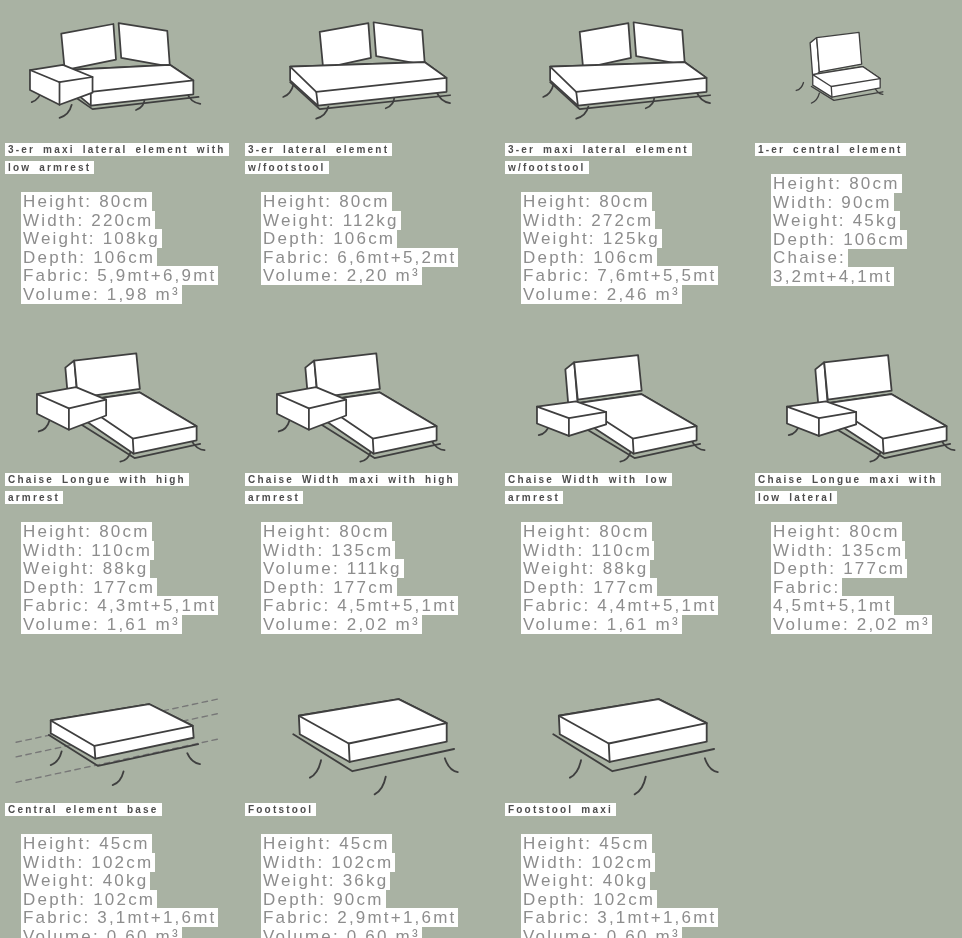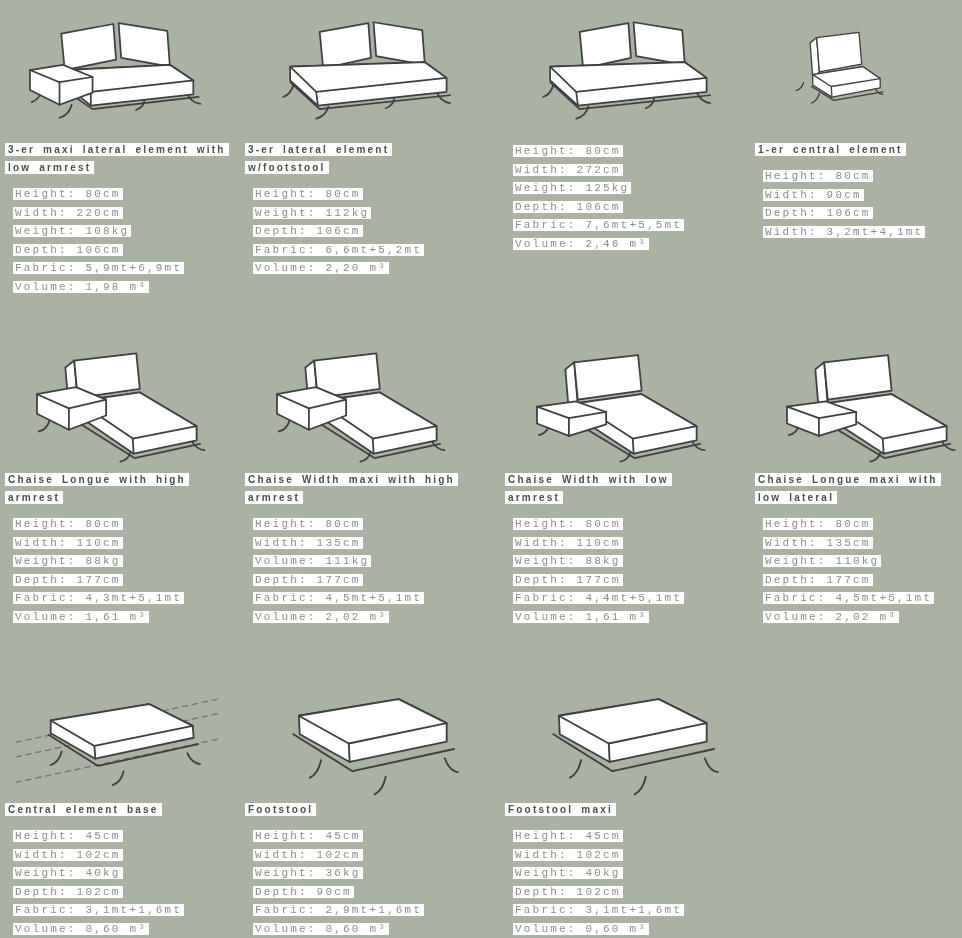--- a/index.html
+++ b/index.html
@@ -33,26 +33,25 @@
     color:#4d4d4d;
     max-width:225px;
   }
   .title span{
     background:#ffffff;
     padding:1px 3px;
     box-decoration-break:clone;
     -webkit-box-decoration-break:clone;
   }
   .specs{
-    list-style:none;margin:8px;padding:0;
-    font-size:11px;
+    list-style:none;margin:16px;padding:0;
+    font-size:17px;
     letter-spacing:2.2px;
     line-height:18.6px;
     color:#8d8d8d;
-    font-family:Liberation Mono, monospace;
   }
   .specs li span{
     background:#ffffff;
     padding:0 2px;
     box-decoration-break:clone;
     -webkit-box-decoration-break:clone;
   }
   .defs-holder{position:absolute;width:0;height:0;overflow:hidden;}
 </style>
 </head>
@@ -205,42 +204,44 @@
         <li><span>Volume: 2,20 m³</span></li>
       </ul>
   </article>
 
   <article class="card">
     <div class="ill type-sofa-footstool">
       <svg viewBox="0 0 230 145">
         <use href="#sym-sofa-footstool"></use>
       </svg>
     </div>
+    <h3 class="title"><span>3-er maxi lateral element w/footstool</span></h3>
     <ul class="specs">
         <li><span>Height: 80cm</span></li>
         <li><span>Width: 272cm</span></li>
         <li><span>Weight: 125kg</span></li>
         <li><span>Depth: 106cm</span></li>
         <li><span>Fabric: 7,6mt+5,5mt</span></li>
         <li><span>Volume: 2,46 m³</span></li>
       </ul>
   </article>
 
   <article class="card">
     <div class="ill type-chair">
       <svg viewBox="0 0 230 145">
         <use href="#sym-chair"></use>
       </svg>
     </div>
     <h3 class="title"><span>1-er central element</span></h3>
     <ul class="specs">
         <li><span>Height: 80cm</span></li>
         <li><span>Width: 90cm</span></li>
+        <li><span>Weight: 45kg</span></li>
         <li><span>Depth: 106cm</span></li>
-        <li><span>Width: 3,2mt+4,1mt</span></li>
+        <li><span>Chaise: 3,2mt+4,1mt</span></li>
       </ul>
   </article>
 
   <article class="card">
     <div class="ill type-chaise-high">
       <svg viewBox="0 0 230 145">
         <use href="#sym-chaise-high"></use>
       </svg>
     </div>
     <h3 class="title"><span>Chaise Longue with high armrest</span></h3>
@@ -291,21 +292,20 @@
   <article class="card">
     <div class="ill type-chaise-low">
       <svg viewBox="0 0 230 145">
         <use href="#sym-chaise-low"></use>
       </svg>
     </div>
     <h3 class="title"><span>Chaise Longue maxi with low lateral</span></h3>
     <ul class="specs">
         <li><span>Height: 80cm</span></li>
         <li><span>Width: 135cm</span></li>
-        <li><span>Weight: 110kg</span></li>
         <li><span>Depth: 177cm</span></li>
         <li><span>Fabric: 4,5mt+5,1mt</span></li>
         <li><span>Volume: 2,02 m³</span></li>
       </ul>
   </article>
 
   <article class="card">
     <div class="ill type-base-flat">
       <svg viewBox="0 0 230 145">
         <use href="#sym-base-flat"></use>

